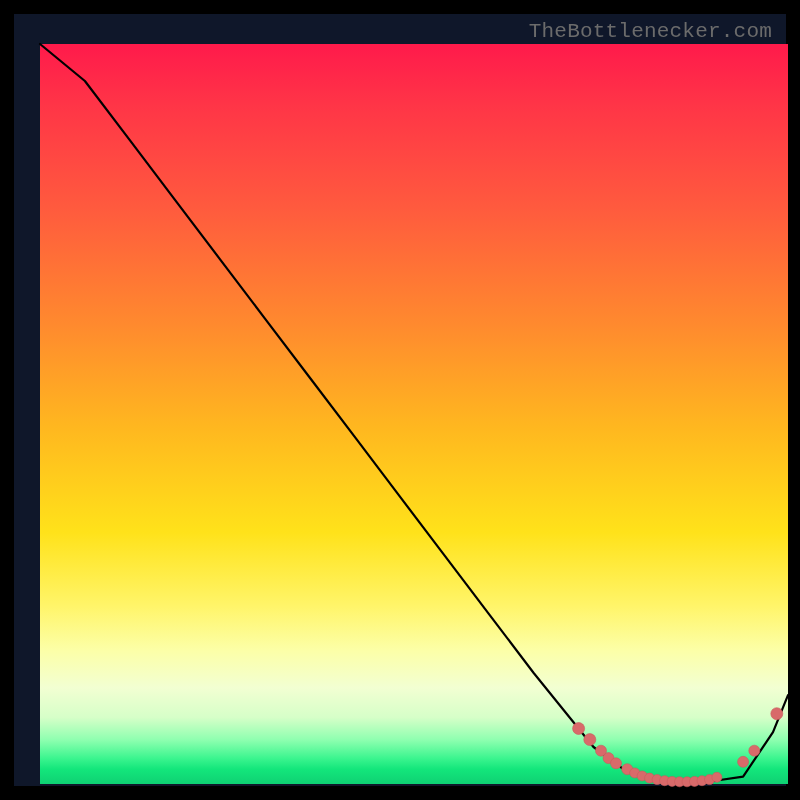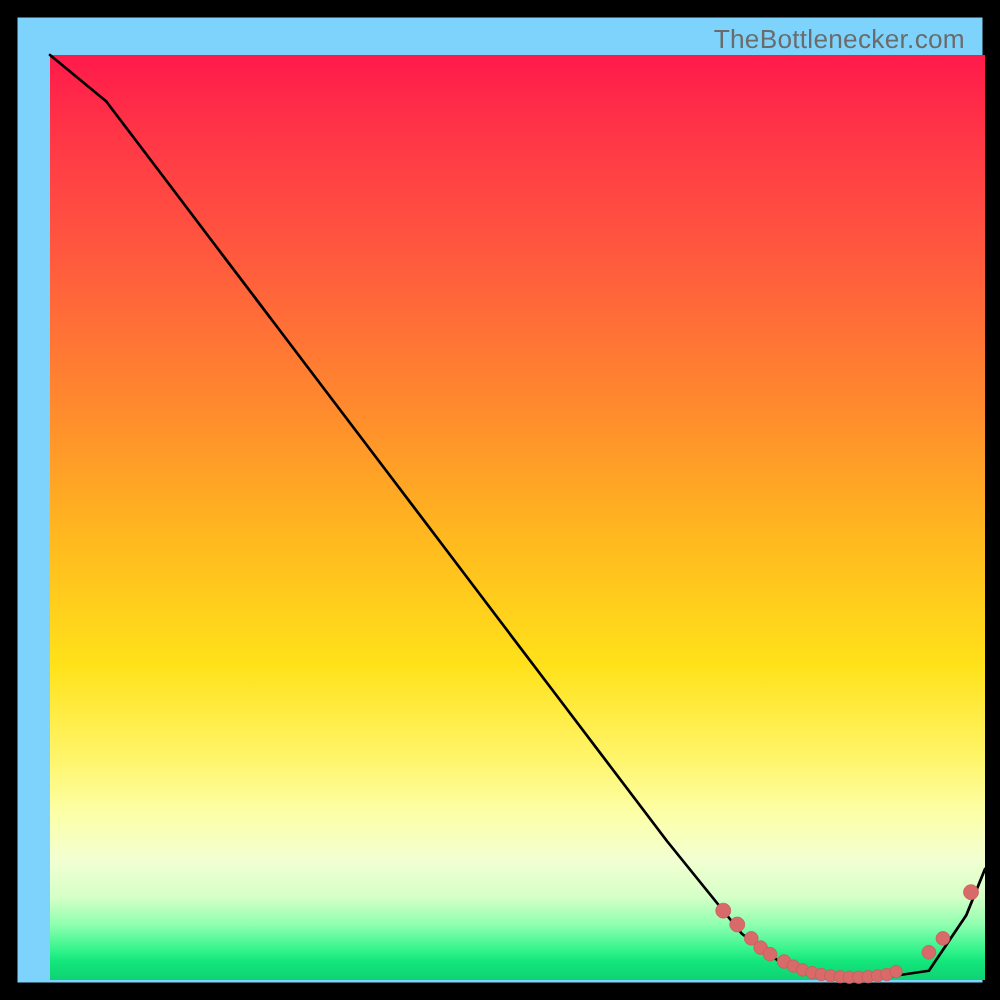--- a/index.html
+++ b/index.html
@@ -10,21 +10,22 @@
     background: #000;
     overflow: hidden;
     font-family: Arial, Helvetica, sans-serif;
   }
   .frame {
     position: absolute;
     left: 14px;
     top: 14px;
     width: 772px;
     height: 772px;
-    background: #7dd3fc;
+    background: #0f172a;
+    font-family: Liberation Mono, monospace;
   }
   .plot {
     position: absolute;
     left: 26px;
     top: 30px;
     width: 748px;
     height: 740px;
     
     background: linear-gradient(
       to bottom,

